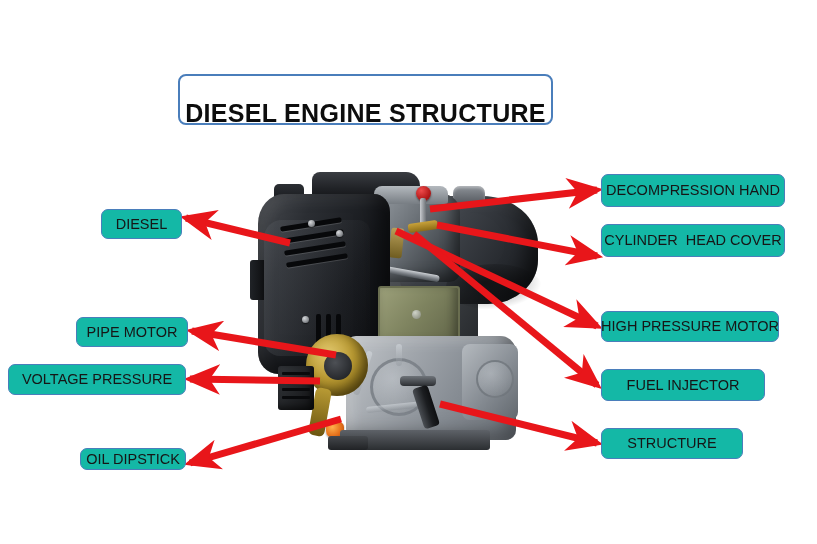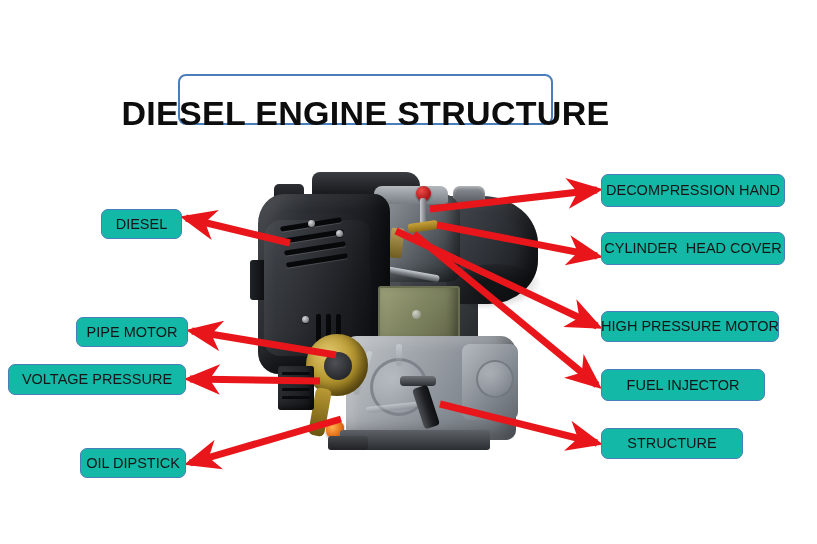--- a/index.html
+++ b/index.html
@@ -28,21 +28,21 @@
     height: 51px;
     border: 2px solid #4a7ebb;
     border-radius: 8px;
     background: #ffffff;
     box-sizing: border-box;
     display: flex;
     align-items: center;
     justify-content: center;
   }
   .title-box .title-text {
-    font-size: 34px;
+    font-size: 25px;
     font-weight: bold;
     color: #0d0d0d;
     letter-spacing: 0.3px;
     white-space: nowrap;
     margin-top: 28px;
   }
 
   
   .label-box {
     position: absolute;
@@ -413,27 +413,27 @@
   <div id="labels">
       <div class="label-box" style="left: 101px; top: 209px; width: 81px; height: 30px;">
         <span class="label-text">DIESEL</span>
       </div>
       <div class="label-box" style="left: 76px; top: 317px; width: 112px; height: 30px;">
         <span class="label-text">PIPE MOTOR</span>
       </div>
       <div class="label-box" style="left: 8px; top: 364px; width: 178px; height: 31px;">
         <span class="label-text">VOLTAGE PRESSURE</span>
       </div>
-      <div class="label-box" style="left: 80px; top: 448px; width: 106px; height: 30px;">
+      <div class="label-box" style="left: 80px; top: 448px; width: 106px; height: 22px;">
         <span class="label-text">OIL DIPSTICK</span>
       </div>
       <div class="label-box" style="left: 601px; top: 174px; width: 184px; height: 33px;">
         <span class="label-text">DECOMPRESSION HAND</span>
       </div>
-      <div class="label-box" style="left: 601px; top: 232px; width: 184px; height: 33px;">
+      <div class="label-box" style="left: 601px; top: 224px; width: 184px; height: 33px;">
         <span class="label-text">CYLINDER  HEAD COVER</span>
       </div>
       <div class="label-box" style="left: 601px; top: 311px; width: 178px; height: 31px;">
         <span class="label-text">HIGH PRESSURE MOTOR</span>
       </div>
       <div class="label-box" style="left: 601px; top: 369px; width: 164px; height: 32px;">
         <span class="label-text">FUEL INJECTOR</span>
       </div>
       <div class="label-box" style="left: 601px; top: 428px; width: 142px; height: 31px;">
         <span class="label-text">STRUCTURE</span>

